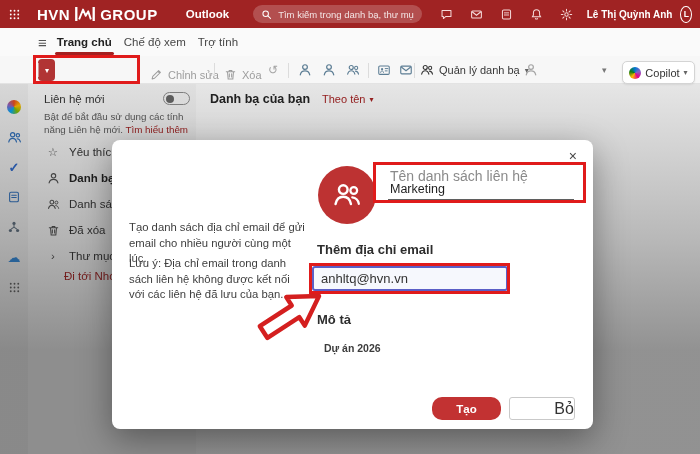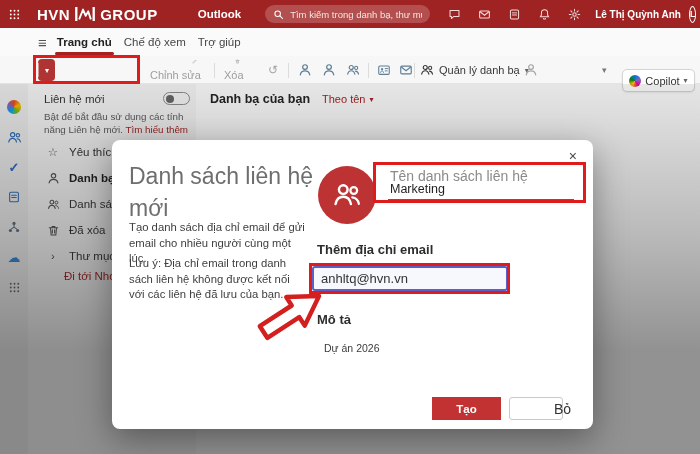--- a/index.html
+++ b/index.html
@@ -9,21 +9,21 @@
     font-family:"Liberation Sans", sans-serif; background:#404040; overflow:hidden;
   }
   svg.ic { display:inline-block; vertical-align:middle; }
 
   
   .topbar { position:absolute; left:0; top:0; width:700px; height:28px;
     background:#a02323; display:flex; align-items:center; color:#fff; z-index:3; }
   .waffle { margin-left:8px; color:#fff; }
   .brand { display:flex; align-items:center; gap:4px; margin-left:16px; font-weight:bold;
     font-size:15px; letter-spacing:.5px; }
-  .appname { margin-left:40px; font-size:11.5px; font-weight:600; }
+  .appname { margin-left:28px; font-size:11.5px; font-weight:600; }
   .searchbox { margin-left:24px; width:256px; height:18px; background:rgba(255,255,255,.20);
     border:none; border-radius:9px; display:flex; align-items:center; padding:0 8px; gap:6px; }
   .searchbox input { flex:1; background:transparent; border:none; outline:none;
     color:rgba(255,255,255,.92); font-size:9.5px; font-family:"Liberation Sans",sans-serif; }
   .searchbox input::placeholder { color:rgba(255,255,255,.85); }
   .tb-icons { display:flex; align-items:center; gap:17px; margin-left:18px; color:#f5dada; }
   .tb-user { margin-left:14px; font-size:10px; font-weight:600; white-space:nowrap; }
   .tb-avatar { margin:0 8px 0 8px; width:17px; height:17px; border:1.4px solid #fff;
     border-radius:50%; display:flex; align-items:center; justify-content:center;
     font-size:8.5px; font-weight:bold; }
@@ -39,28 +39,28 @@
 
   
   .toolbar { position:absolute; left:0; top:56px; width:700px; height:28px; background:#f7f7f7;
     border-bottom:1px solid #e3e3e3; z-index:2; }
   .splitbtn { position:absolute; left:38px; top:3px; height:22px; background:#b13434;
     border-radius:4px; display:flex; align-items:center; color:#fff; }
   .splitbtn .main { display:flex; align-items:center; gap:5px; padding:0 8px; font-size:11px; font-weight:600; }
   .splitbtn .sep { width:1px; height:14px; background:rgba(255,255,255,.45); }
   .splitbtn .drop { padding:0 6px; font-size:8px; }
   .tbtn { position:absolute; top:3px; height:22px; display:flex; align-items:flex-end; gap:5px;
-    font-size:11px; color:#9d9d9d;flex-direction:column; }
+    font-size:11px; color:#9d9d9d; }
   .tdiv { position:absolute; top:7px; width:1px; height:15px; background:#dcdcdc; }
   .ticon { position:absolute; top:7px; color:#5c7d94; }
   .ticon.dim { color:#a5a5a5; }
   .manage { position:absolute; left:420px; top:3px; height:22px; display:flex; align-items:center;
     gap:5px; font-size:11px; color:#383838; }
   .manage .chev { font-size:8px; color:#666; }
-  .copilot { position:absolute; left:622px; top:13px; width:73px; height:23px; background:#fff;
+  .copilot { position:absolute; left:622px; top:5px; width:73px; height:23px; background:#fff;
     border:1px solid #d4d4d4; border-radius:5px; display:flex; align-items:center;
     justify-content:center; gap:4px; font-size:11px; color:#333; box-shadow:0 1px 2px rgba(0,0,0,.08); }
   .cp-orb { width:12px; height:12px; border-radius:50%;
     background:conic-gradient(#0078d4,#8661c5,#e3008c,#ffb900,#107c10,#0078d4); }
   .ovchev { position:absolute; left:602px; top:9px; font-size:9px; color:#777; }
 
   
   .rail { position:absolute; left:0; top:28px; width:28px; height:426px; background:#ededed; z-index:1; }
   .rail .ritem { position:absolute; left:5px; width:18px; height:18px; display:flex;
     align-items:center; justify-content:center; }
@@ -108,25 +108,25 @@
     background:#bd3232; display:flex; align-items:center; justify-content:center; color:#fff; }
   .m-name-label { position:absolute; left:278px; top:28px; font-size:14px; color:#8a8a8a; }
   .m-name-value { position:absolute; left:278px; top:42px; font-size:12.5px; color:#1f1f1f; }
   .m-name-line { position:absolute; left:276px; top:59px; width:186px; height:1px; background:#5f5f5f; }
   .m-h { position:absolute; left:205px; font-size:13px; font-weight:600; color:#2d2d2d; }
   .m-email-input { position:absolute; left:200px; top:126px; width:196px; height:25px;
     background:#f6f8fd; border:2px solid #5b5fc7; border-radius:3px; font-size:13px; color:#333;
     padding:0 7px; font-family:"Liberation Sans",sans-serif; outline:none; }
   .m-add-btn { position:absolute; left:401px; top:127px; width:64px; height:22px; background:#c23232;
     border:none; border-radius:3px; color:#fff; font-size:11px; font-weight:bold; }
-  .m-desc-value { position:absolute; left:212px; top:202px; font-size:10.5px; color:#3c3c3c; }
+  .m-desc-value { position:absolute; left:212px; top:202px; font-size:10.5px; color:#3c3c3c;font-weight:bold; }
   .m-create { position:absolute; left:320px; top:257px; width:69px; height:23px; background:#c23232;
-    border:none; border-radius:0; color:#fff; font-size:11.5px; font-weight:bold; }
-  .m-cancel { position:absolute; left:397px; top:257px; width:54px; height:23px; background:#fff;
-    border:1px solid #c9c9c9; border-radius:3px; color:#333; font-size:14px;padding-left:44px; }
+    border:none; border-radius:10px; color:#fff; font-size:11.5px; font-weight:bold; }
+  .m-cancel { position:absolute; left:397px; top:257px; width:66px; height:23px; background:#fff;
+    border:1px solid #c9c9c9; border-radius:3px; color:#333; font-size:16px;padding-left:44px; }
 
   
   .anno { position:absolute; border:3px solid #e01b1b; z-index:30; pointer-events:none; }
   .anno-arrow { position:absolute; left:250px; top:284px; z-index:31; pointer-events:none; }
 </style>
 </head>
 <body>
 
 <svg width="0" height="0" style="position:absolute">
   <defs>
@@ -247,21 +247,21 @@
         </svg>
     </div>
     <span class="tb-user">Lê Thị Quỳnh Anh</span>
     <span class="tb-avatar">L</span>
   </div>
 
   <div class="tabbar">
     <span class="hamburger">≡</span>
     <span class="tab active">Trang chủ</span>
     <span class="tab">Chế độ xem</span>
-    <span class="tab">Trợ giúp</span>
+    <span class="tab">Trợ tính</span>
   </div>
 
   <div class="toolbar">
     <div class="splitbtn">
       <span class="main">
         <svg class="ic" width="13" height="13">
             <use href="#i-personadd"></use>
           </svg>
         <span>Liên hệ mới</span>
       </span>
@@ -403,21 +403,20 @@
     <span class="main-sort">
       <span>Theo tên</span>
       <span class="chev">▾</span>
     </span>
   </div>
 
   <div class="overlay"></div>
 
   <div class="modal">
     <span class="m-close">×</span>
-    <div class="m-title">Danh sách liên hệ mới</div>
     <div class="m-p" style="top:80px">Tạo danh sách địa chỉ email để gửi email cho nhiều người cùng một lúc.</div>
     <div class="m-p" style="top:116px">Lưu ý: Địa chỉ email trong danh sách liên hệ không được kết nối với các liên hệ đã lưu của bạn.</div>
 
     <div class="m-avatar">
       <svg class="ic" width="30" height="30">
           <use href="#i-people"></use>
         </svg>
     </div>
 
     <span class="m-name-label">Tên danh sách liên hệ</span>

